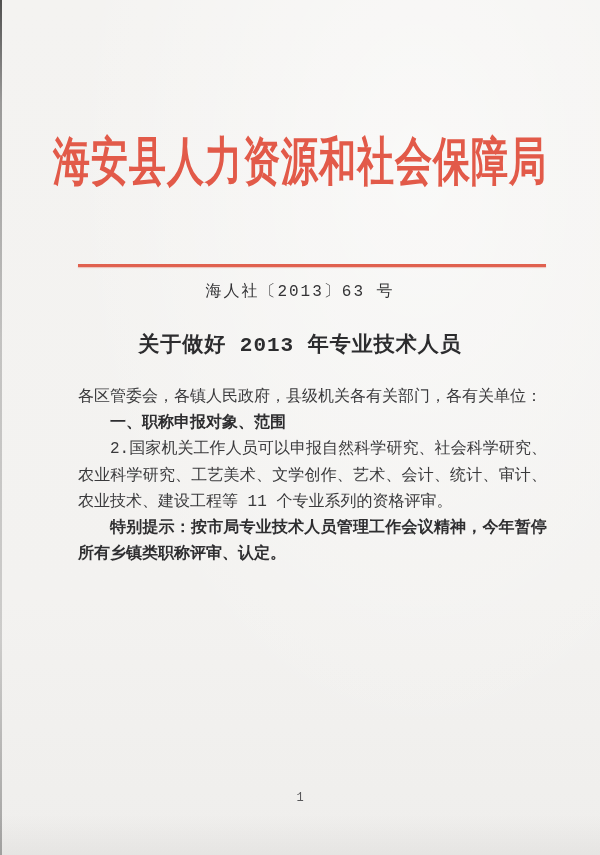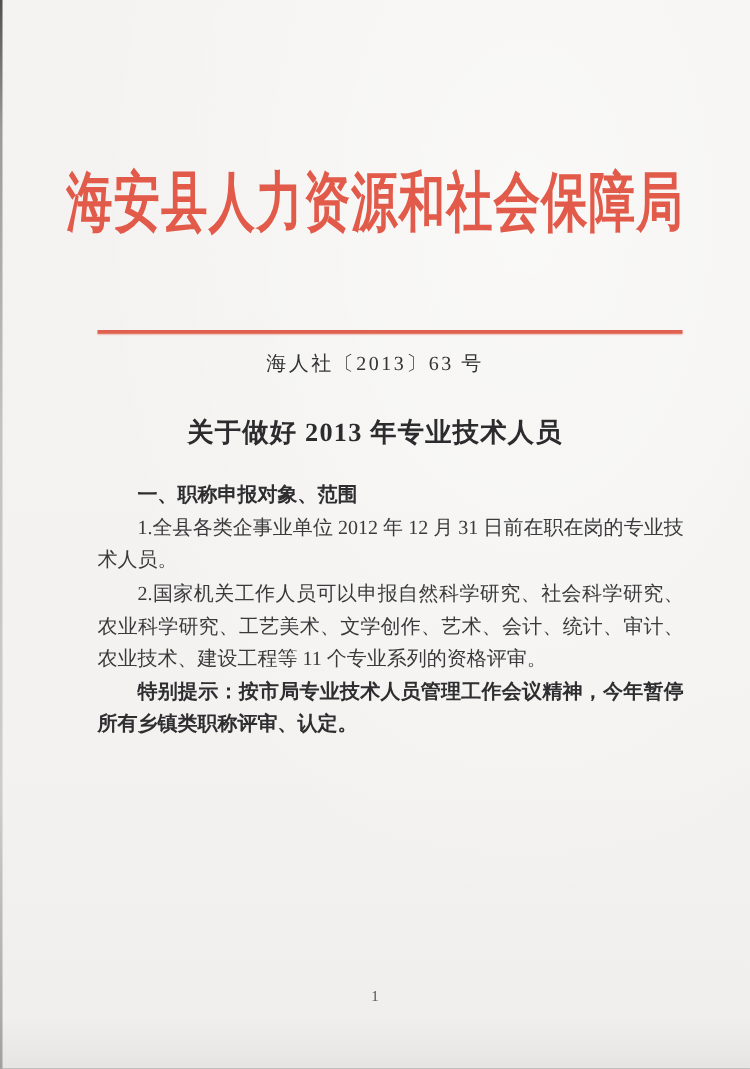--- a/index.html
+++ b/index.html
@@ -4,21 +4,21 @@
 <style>
   html,body{margin:0;padding:0;background:#888;}
   .page{
     position:relative;
     width:600px;height:855px;
     margin:0 auto;
     background:
       radial-gradient(ellipse at 70% 20%, rgba(255,255,255,.5), rgba(0,0,0,0) 60%),
       linear-gradient(180deg,#f4f3f1 0%,#f3f2f0 70%,#efeeec 100%);
     overflow:hidden;
-    font-family:Liberation Serif, serif;
+    font-family:Liberation Mono, monospace;
     color:var(--body-text,#3a3a3c);
   }
   
   .scan-edge{
     position:absolute;left:0;top:0;width:2px;height:100%;
     background:linear-gradient(to bottom,
       rgba(25,25,25,.75) 0%,rgba(45,45,45,.45) 12%,
       rgba(70,70,70,.28) 40%,rgba(70,70,70,.22) 75%,rgba(50,50,50,.4) 100%);
   }
   .scan-smudge{
@@ -79,22 +79,22 @@
 
   <div class="docnum">海人社〔2013〕63 号</div>
 
   <div class="rule"></div>
 
   <div class="title">
     <div>关于做好 2013 年专业技术人员</div>
   </div>
 
   <div class="body">
+    <p>各区管委会，各镇人民政府，县级机关各有关部门，各有关单位：</p>
     <p class="indent heading">一、职称申报对象、范围</p>
-    <p class="indent">1.全县各类企事业单位 2012 年 12 月 31 日前在职在岗的专业技术人员。</p>
     <p class="indent">2.国家机关工作人员可以申报自然科学研究、社会科学研究、农业科学研究、工艺美术、文学创作、艺术、会计、统计、审计、农业技术、建设工程等 11 个专业系列的资格评审。</p>
     <p class="indent special">特别提示：按市局专业技术人员管理工作会议精神，今年暂停所有乡镇类职称评审、认定。</p>
   </div>
 
   <div class="pagenum">1</div>
 
   <div class="scan-smudge"></div>
 
 </div>
 

